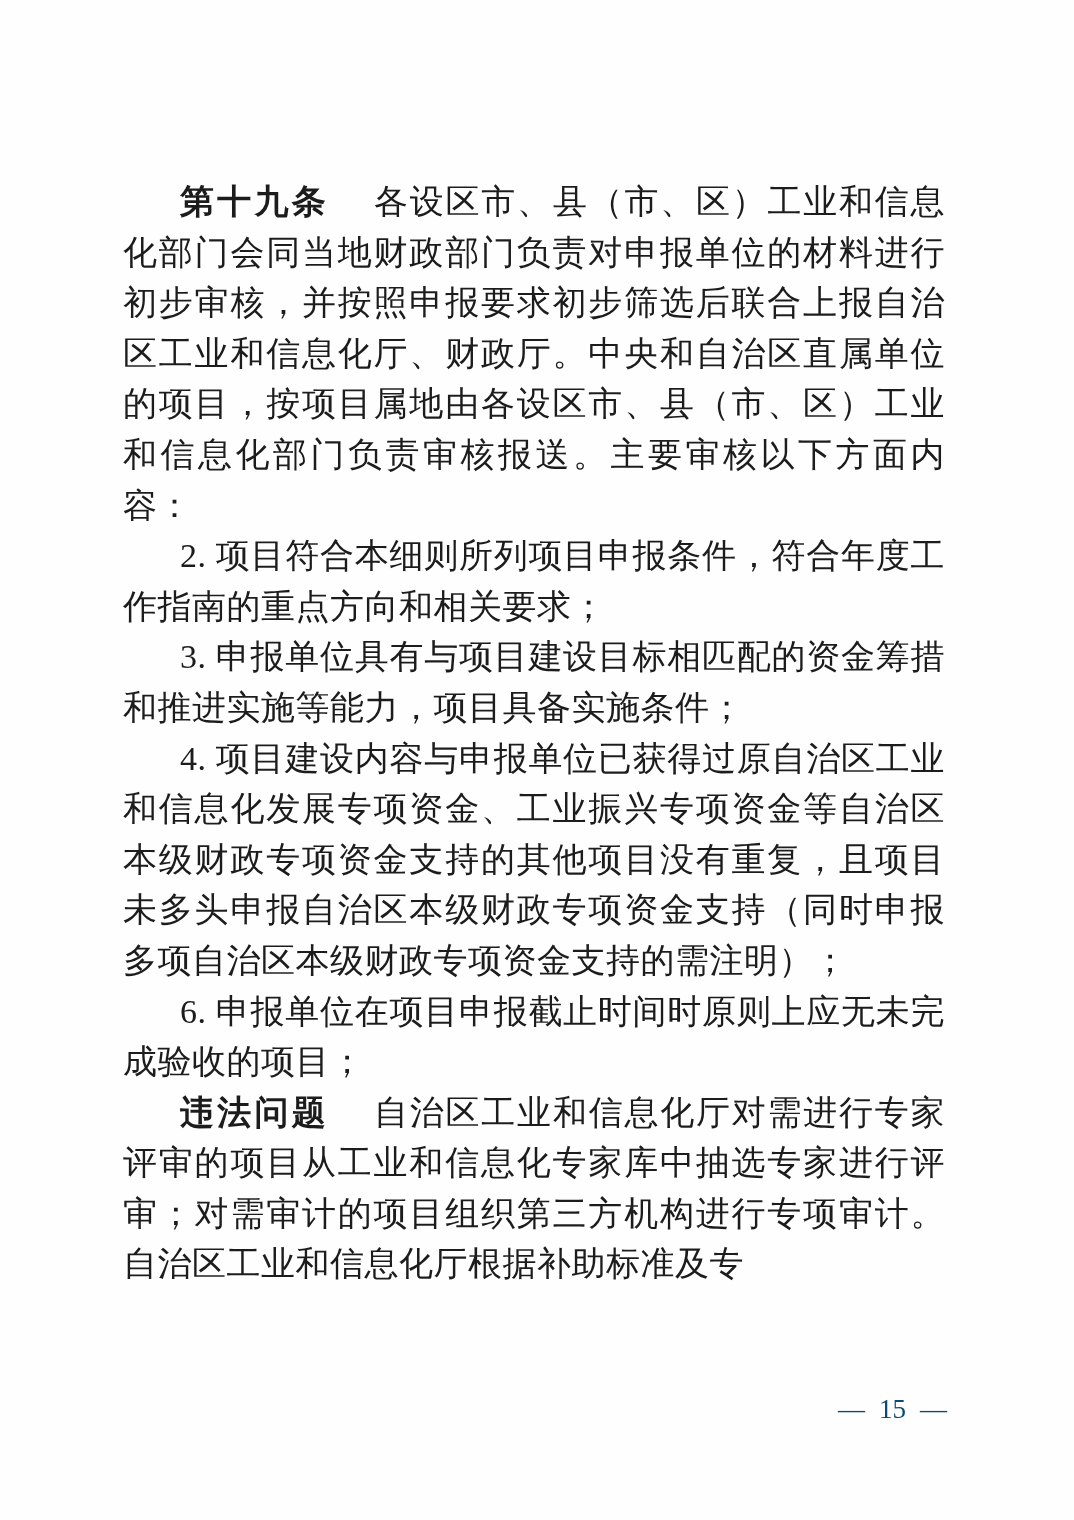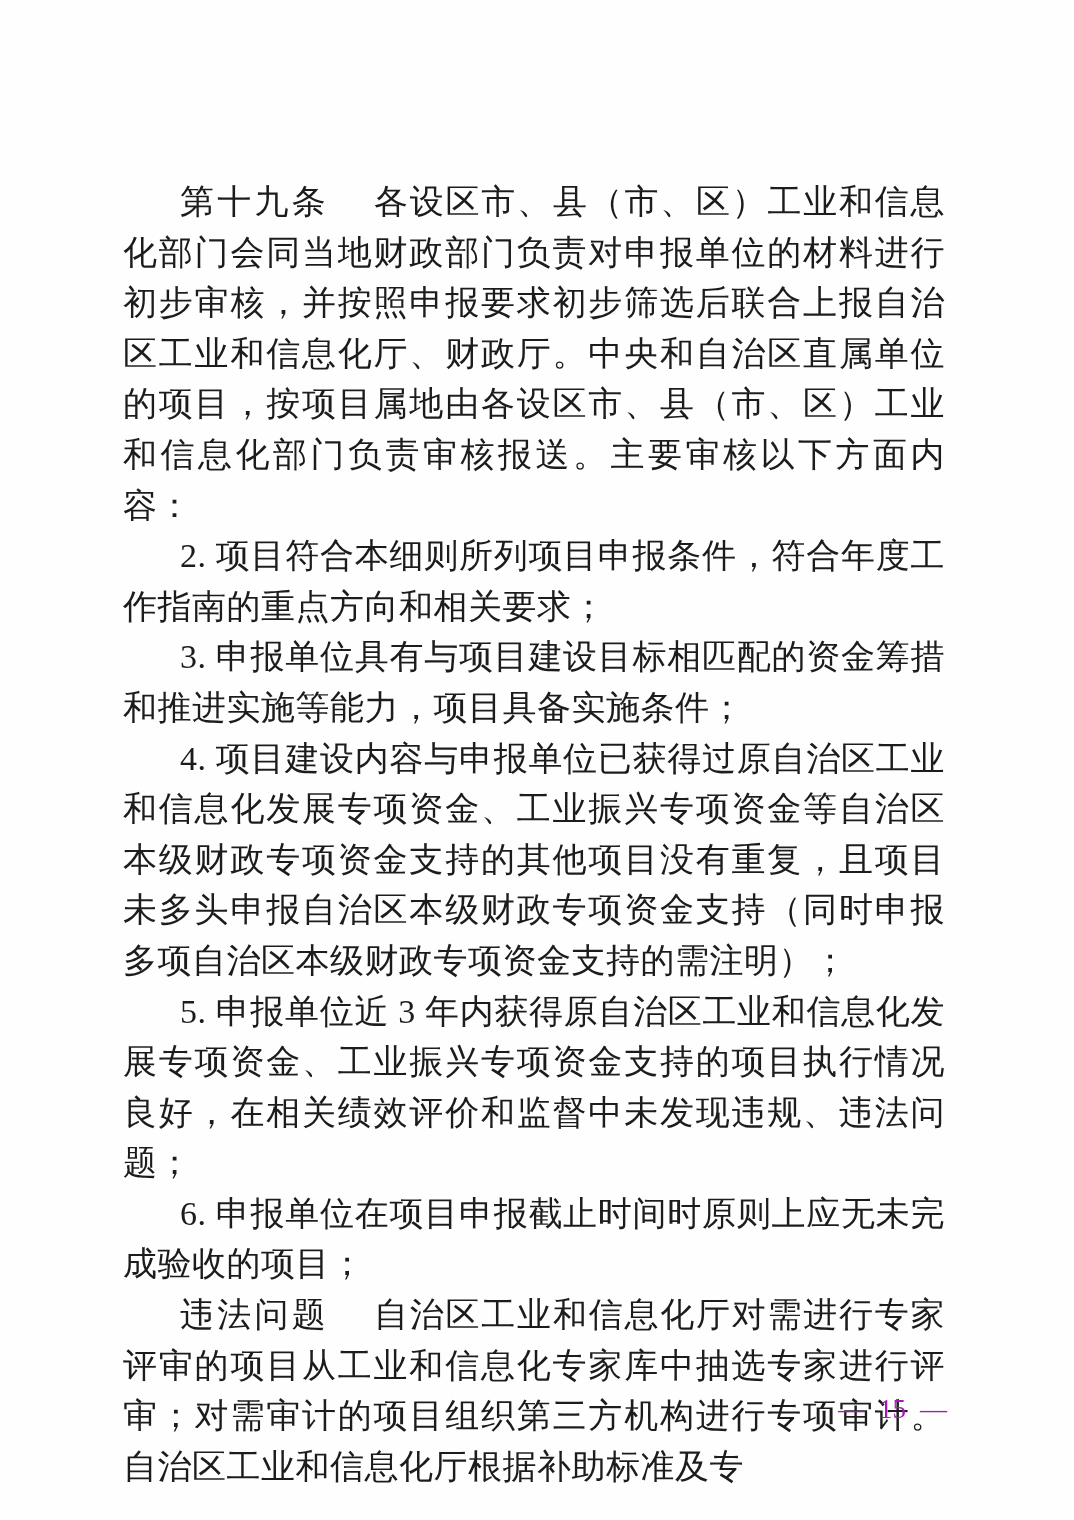--- a/index.html
+++ b/index.html
@@ -27,52 +27,51 @@
     padding: 0;
     font-size: 34px;
     line-height: 50.6px;
     text-indent: 57px;
     text-align: justify;
     text-justify: inter-character;
     letter-spacing: 0.5px;
     word-break: break-all;
   }
   .article-title {
-    font-weight: normal;
+    font-weight: bold;
     margin-right: 45px;
     letter-spacing: 2px;
   }
   .footer {
     position: absolute;
     top: 1392px;
     right: 127px;
     font-size: 27px;
     line-height: 34px;
-    color: #a21caf;
+    color: #0c4a6e;
     white-space: nowrap;
   }
   .footer .dash {
     letter-spacing: 0;
   }
   .footer .num {
     margin: 0 14px;
   }
 </style>
 </head>
 <body>
 
 <div class="page">
   <div class="content">
 
     <p class="para"><span class="article-title">第十九条</span><span>各设区市、县（市、区）工业和信息化部门会同当地财政部门负责对申报单位的材料进行初步审核，并按照申报要求初步筛选后联合上报自治区工业和信息化厅、财政厅。中央和自治区直属单位的项目，按项目属地由各设区市、县（市、区）工业和信息化部门负责审核报送。主要审核以下方面内容：</span></p>
 
     <p class="para">2. 项目符合本细则所列项目申报条件，符合年度工作指南的重点方向和相关要求；</p>
     <p class="para">3. 申报单位具有与项目建设目标相匹配的资金筹措和推进实施等能力，项目具备实施条件；</p>
     <p class="para">4. 项目建设内容与申报单位已获得过原自治区工业和信息化发展专项资金、工业振兴专项资金等自治区本级财政专项资金支持的其他项目没有重复，且项目未多头申报自治区本级财政专项资金支持（同时申报多项自治区本级财政专项资金支持的需注明）；</p>
-    <p class="para">5. 申报单位近 3 年内获得原自治区工业和信息化发展专项资金、工业振兴专项资金支持的项目执行情况良好，在相关绩效评价和监督中未发现违规、违法问题；</p>
     <p class="para">6. 申报单位在项目申报截止时间时原则上应无未完成验收的项目；</p>
 
     <p class="para"><span class="article-title">违法问题</span><span>自治区工业和信息化厅对需进行专家评审的项目从工业和信息化专家库中抽选专家进行评审；对需审计的项目组织第三方机构进行专项审计。自治区工业和信息化厅根据补助标准及专</span></p>
 
   </div>
 
   <div class="footer">
     <span class="dash">—</span><span class="num">15</span><span class="dash">—</span>
   </div>
 </div>

